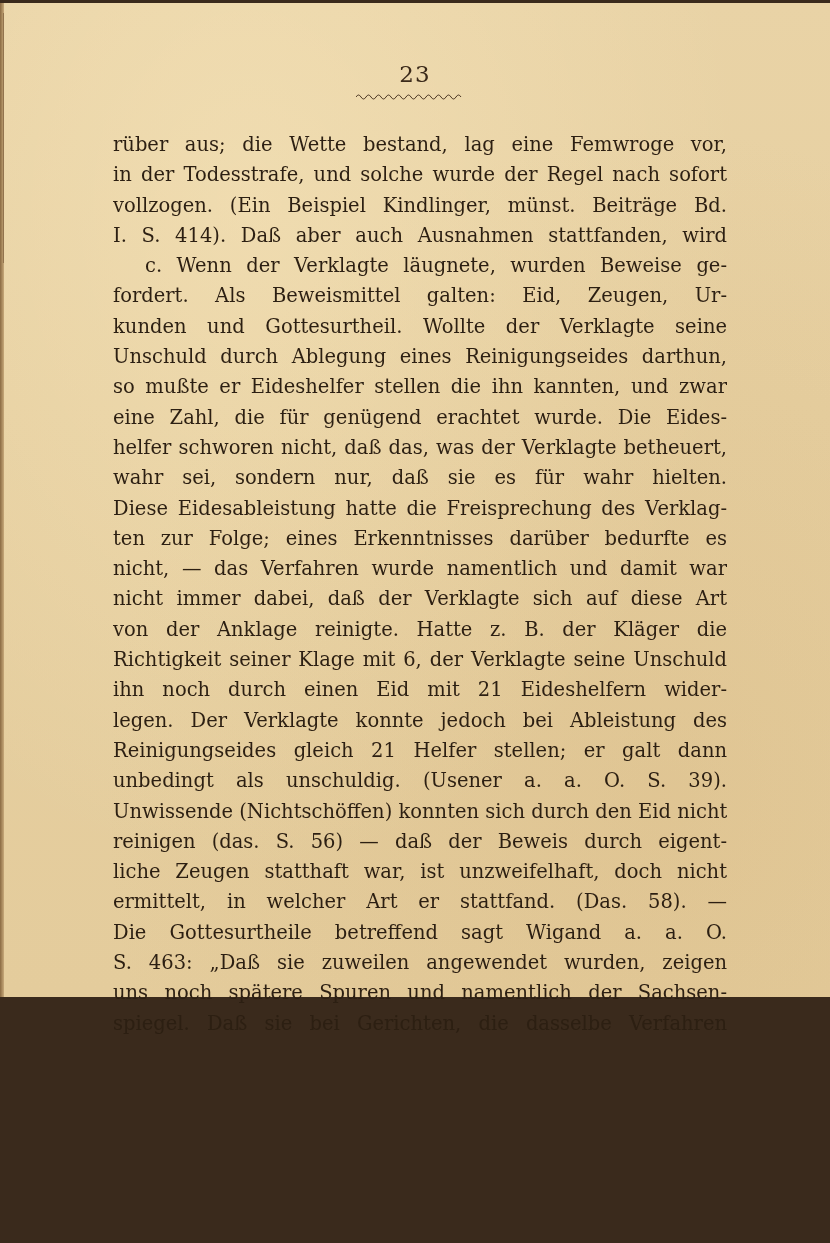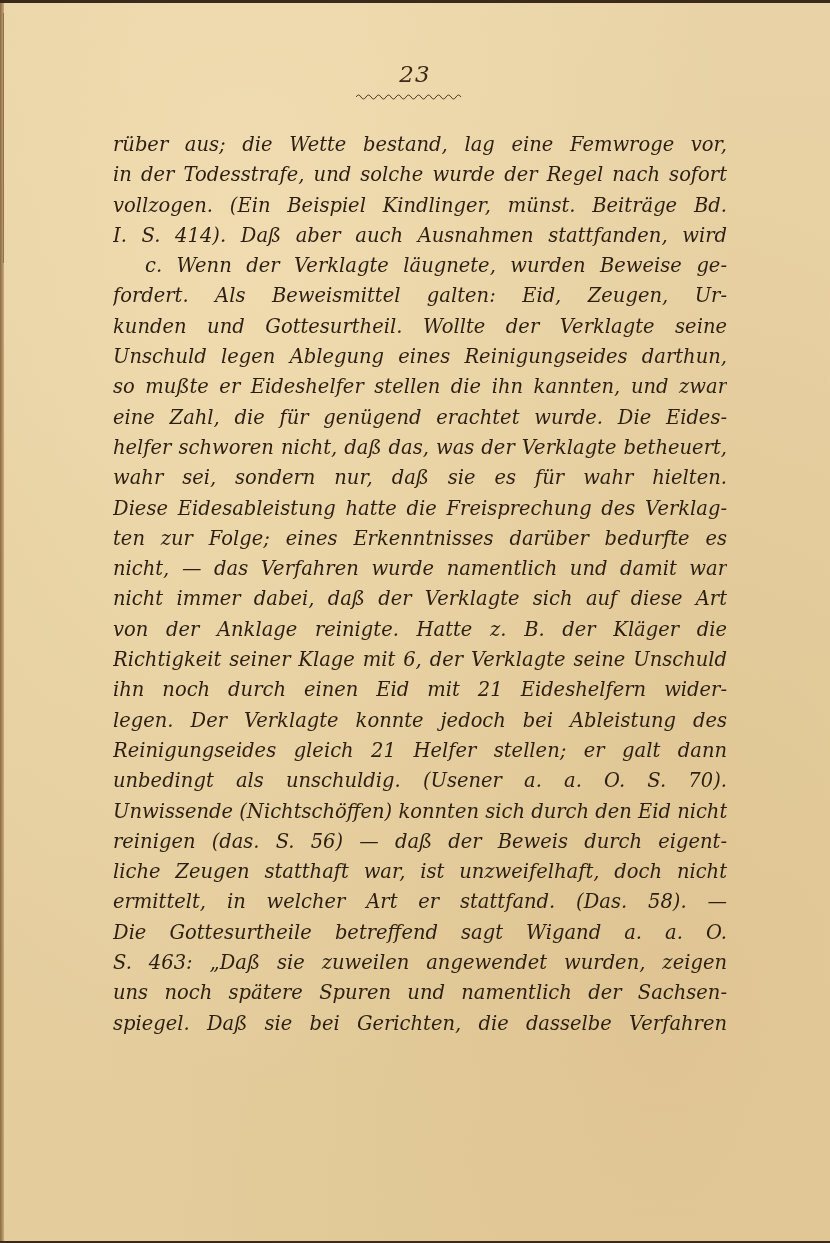--- a/index.html
+++ b/index.html
@@ -11,26 +11,25 @@
       width: 830px;
       height: 1243px;
       overflow: hidden;
       position: relative;
     }
     .page {
       position: absolute;
       left: 0;
       top: 3px;
       width: 830px;
-      height: 1238px;
+      height: 994px;
       background:
         radial-gradient(ellipse at 30% 20%, rgba(255,240,200,0.35), rgba(0,0,0,0) 60%),
         radial-gradient(ellipse at 80% 80%, rgba(200,160,100,0.18), rgba(0,0,0,0) 60%),
         linear-gradient(180deg, #e9d3a6 0%, #e6cfa0 40%, #e4cc9c 100%);
-      font-style: italic;
     }
     .left-edge {
       position: absolute;
       left: 0;
       top: 0;
       width: 4px;
       height: 100%;
       background: linear-gradient(90deg, #8a6a42, #c7a97a);
     }
     .binding-line {
@@ -97,35 +96,35 @@
   </svg>
 
   <div class="body-text">
     <div class="line">rüber aus; die Wette bestand, lag eine Femwroge vor,</div>
     <div class="line">in der Todesstrafe, und solche wurde der Regel nach sofort</div>
     <div class="line">vollzogen. (Ein Beispiel Kindlinger, münst. Beiträge Bd.</div>
     <div class="line">I. S. 414). Daß aber auch Ausnahmen stattfanden, wird</div>
     <div class="line indent">c. Wenn der Verklagte läugnete, wurden Beweise ge-</div>
     <div class="line">fordert.  Als Beweismittel galten: Eid, Zeugen, Ur-</div>
     <div class="line">kunden und Gottesurtheil.  Wollte der Verklagte seine</div>
-    <div class="line">Unschuld legen Ablegung eines Reinigungseides darthun,</div>
+    <div class="line">Unschuld durch Ablegung eines Reinigungseides darthun,</div>
     <div class="line">so mußte er Eideshelfer stellen die ihn kannten, und zwar</div>
     <div class="line">eine Zahl, die für genügend erachtet wurde.  Die Eides-</div>
     <div class="line">helfer schworen nicht, daß das, was der Verklagte betheuert,</div>
     <div class="line">wahr sei, sondern nur, daß sie es für wahr hielten.</div>
     <div class="line">Diese Eidesableistung hatte die Freisprechung des Verklag-</div>
     <div class="line">ten zur Folge; eines Erkenntnisses darüber bedurfte es</div>
     <div class="line">nicht, — das Verfahren wurde namentlich und damit war</div>
     <div class="line">nicht immer dabei, daß der Verklagte sich auf diese Art</div>
     <div class="line">von der Anklage reinigte.  Hatte z. B. der Kläger die</div>
     <div class="line">Richtigkeit seiner Klage mit 6, der Verklagte seine Unschuld</div>
     <div class="line">ihn noch durch einen Eid mit 21 Eideshelfern wider-</div>
     <div class="line">legen.  Der Verklagte konnte jedoch bei Ableistung des</div>
     <div class="line">Reinigungseides gleich 21 Helfer stellen; er galt dann</div>
-    <div class="line">unbedingt als unschuldig.  (Usener a. a. O. S. 70).</div>
+    <div class="line">unbedingt als unschuldig.  (Usener a. a. O. S. 39).</div>
     <div class="line">Unwissende (Nichtschöffen) konnten sich durch den Eid nicht</div>
     <div class="line">reinigen (das. S. 56) — daß der Beweis durch eigent-</div>
     <div class="line">liche Zeugen statthaft war, ist unzweifelhaft, doch nicht</div>
     <div class="line">ermittelt, in welcher Art er stattfand. (Das. 58). —</div>
     <div class="line">Die Gottesurtheile betreffend sagt Wigand a. a. O.</div>
     <div class="line">S. 463: „Daß sie zuweilen angewendet wurden, zeigen</div>
     <div class="line">uns noch spätere Spuren und namentlich der Sachsen-</div>
     <div class="line">spiegel.  Daß sie bei Gerichten, die dasselbe Verfahren</div>
   </div>
 </div>

